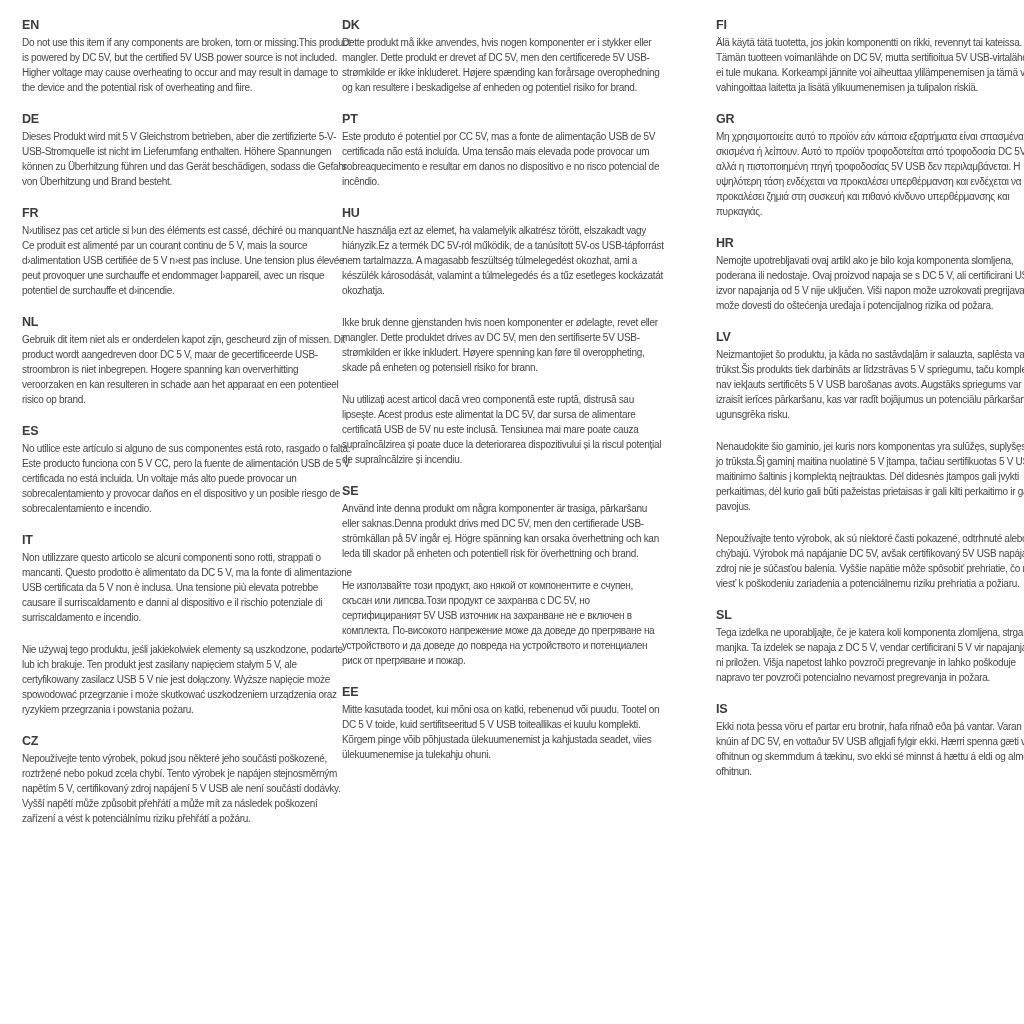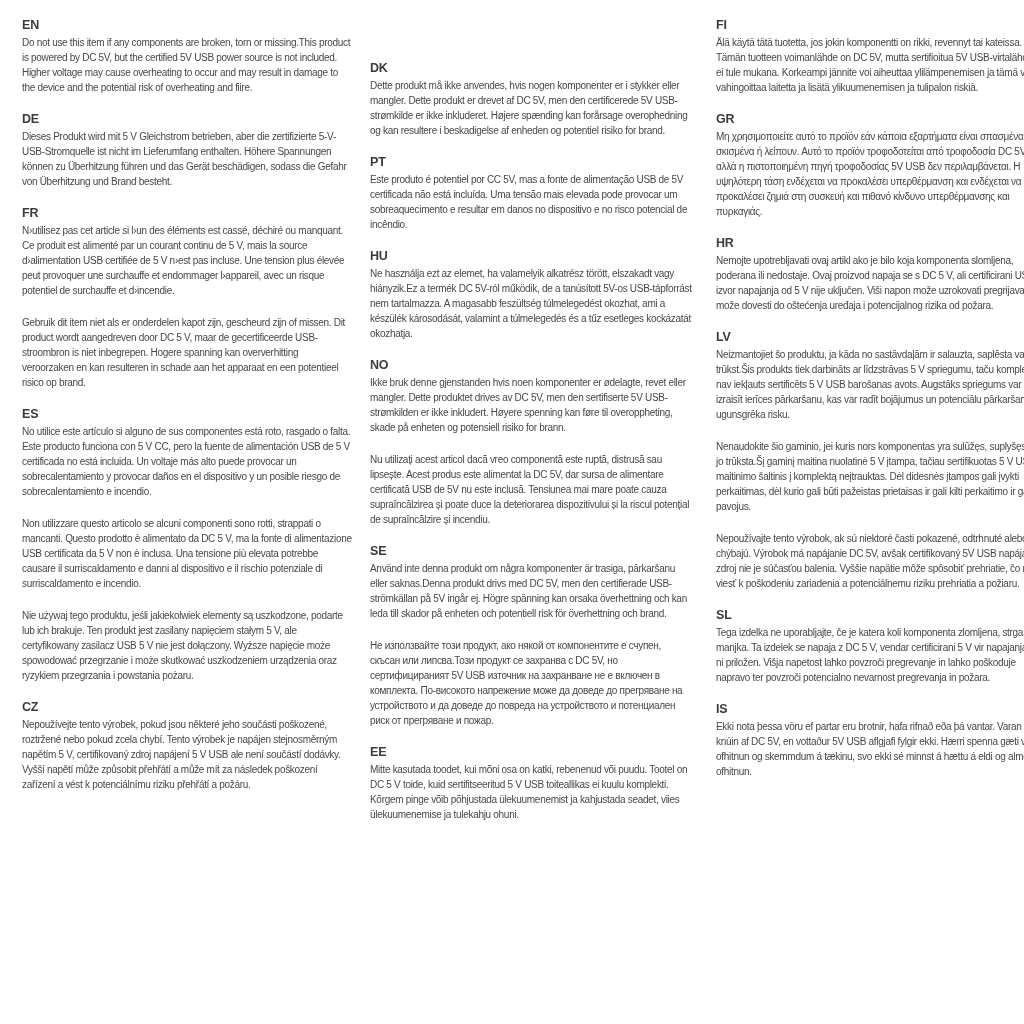--- a/index.html
+++ b/index.html
@@ -6,21 +6,21 @@
   body{
     width:1024px;height:1024px;
     background:#ffffff;
     font-family:"Liberation Sans","DejaVu Sans",sans-serif;
     color:#454545;
     overflow:hidden;
   }
   .page{position:relative;width:812px;height:1024px;}
   .column{position:absolute;top:18px;}
   .col-1{left:22px;width:330px;}
-  .col-2{left:370px;width:322px;margin-top:43px;}
+  .col-2{left:342px;width:322px;}
   .col-3{left:716px;width:334px;}
   .sec{margin:0 0 17px 0;}
   .sec h3{
     margin:0 0 2px 0;
     font-size:12.5px;
     line-height:15px;
     font-weight:bold;
     color:#3b3b3b;
     letter-spacing:-0.2px;
   }
@@ -44,27 +44,29 @@
     </section>
     <section class="sec">
       <h3>DE</h3>
       <p>Dieses Produkt wird mit 5 V Gleichstrom betrieben, aber die zertifizierte 5-V-USB-Stromquelle ist nicht im Lieferumfang enthalten. Höhere Spannungen können zu Überhitzung führen und das Gerät beschädigen, sodass die Gefahr von Überhitzung und Brand besteht.</p>
     </section>
     <section class="sec">
       <h3>FR</h3>
       <p>N›utilisez pas cet article si l›un des éléments est cassé, déchiré ou manquant. Ce produit est alimenté par un courant continu de 5 V, mais la source d›alimentation USB certifiée de 5 V n›est pas incluse. Une tension plus élevée peut provoquer une surchauffe et endommager l›appareil, avec un risque potentiel de surchauffe et d›incendie.</p>
     </section>
     <section class="sec">
+      <h3>NL</h3>
       <p>Gebruik dit item niet als er onderdelen kapot zijn, gescheurd zijn of missen. Dit product wordt aangedreven door DC 5 V, maar de gecertificeerde USB-stroombron is niet inbegrepen. Hogere spanning kan oververhitting veroorzaken en kan resulteren in schade aan het apparaat en een potentieel risico op brand.</p>
     </section>
     <section class="sec">
       <h3>ES</h3>
       <p>No utilice este artículo si alguno de sus componentes está roto, rasgado o falta. Este producto funciona con 5 V CC, pero la fuente de alimentación USB de 5 V certificada no está incluida. Un voltaje más alto puede provocar un sobrecalentamiento y provocar daños en el dispositivo y un posible riesgo de sobrecalentamiento e incendio.</p>
     </section>
     <section class="sec">
+      <h3>IT</h3>
       <p>Non utilizzare questo articolo se alcuni componenti sono rotti, strappati o mancanti. Questo prodotto è alimentato da DC 5 V, ma la fonte di alimentazione USB certificata da 5 V non è inclusa. Una tensione più elevata potrebbe causare il surriscaldamento e danni al dispositivo e il rischio potenziale di surriscaldamento e incendio.</p>
     </section>
     <section class="sec">
       <p>Nie używaj tego produktu, jeśli jakiekolwiek elementy są uszkodzone, podarte lub ich brakuje. Ten produkt jest zasilany napięciem stałym 5 V, ale certyfikowany zasilacz USB 5 V nie jest dołączony. Wyższe napięcie może spowodować przegrzanie i może skutkować uszkodzeniem urządzenia oraz ryzykiem przegrzania i powstania pożaru.</p>
     </section>
     <section class="sec">
       <h3>CZ</h3>
       <p>Nepoužívejte tento výrobek, pokud jsou některé jeho součásti poškozené, roztržené nebo pokud zcela chybí. Tento výrobek je napájen stejnosměrným napětím 5 V, certifikovaný zdroj napájení 5 V USB ale není součástí dodávky. Vyšší napětí může způsobit přehřátí a může mít za následek poškození zařízení a vést k potenciálnímu riziku přehřátí a požáru.</p>
     </section>
   </div>
@@ -76,21 +78,20 @@
     </section>
     <section class="sec">
       <h3>PT</h3>
       <p>Este produto é potentiel por CC 5V, mas a fonte de alimentação USB de 5V certificada não está incluída. Uma tensão mais elevada pode provocar um sobreaquecimento e resultar em danos no dispositivo e no risco potencial de incêndio.</p>
     </section>
     <section class="sec">
       <h3>HU</h3>
       <p>Ne használja ezt az elemet, ha valamelyik alkatrész törött, elszakadt vagy hiányzik.Ez a termék DC 5V-ról működik, de a tanúsított 5V-os USB-tápforrást nem tartalmazza. A magasabb feszültség túlmelegedést okozhat, ami a készülék károsodását, valamint a túlmelegedés és a tűz esetleges kockázatát okozhatja.</p>
     </section>
     <section class="sec">
-      <h3>NO</h3>
       <p>Ikke bruk denne gjenstanden hvis noen komponenter er ødelagte, revet eller mangler. Dette produktet drives av DC 5V, men den sertifiserte 5V USB-strømkilden er ikke inkludert. Høyere spenning kan føre til overoppheting, skade på enheten og potensiell risiko for brann.</p>
     </section>
     <section class="sec">
       <p>Nu utilizați acest articol dacă vreo componentă este ruptă, distrusă sau lipsește. Acest produs este alimentat la DC 5V, dar sursa de alimentare certificată USB de 5V nu este inclusă. Tensiunea mai mare poate cauza supraîncălzirea și poate duce la deteriorarea dispozitivului și la riscul potențial de supraîncălzire și incendiu.</p>
     </section>
     <section class="sec">
       <h3>SE</h3>
       <p>Använd inte denna produkt om några komponenter är trasiga, pārkaršanu eller saknas.Denna produkt drivs med DC 5V, men den certifierade USB-strömkällan på 5V ingår ej. Högre spänning kan orsaka överhettning och kan leda till skador på enheten och potentiell risk för överhettning och brand.</p>
     </section>
     <section class="sec">

